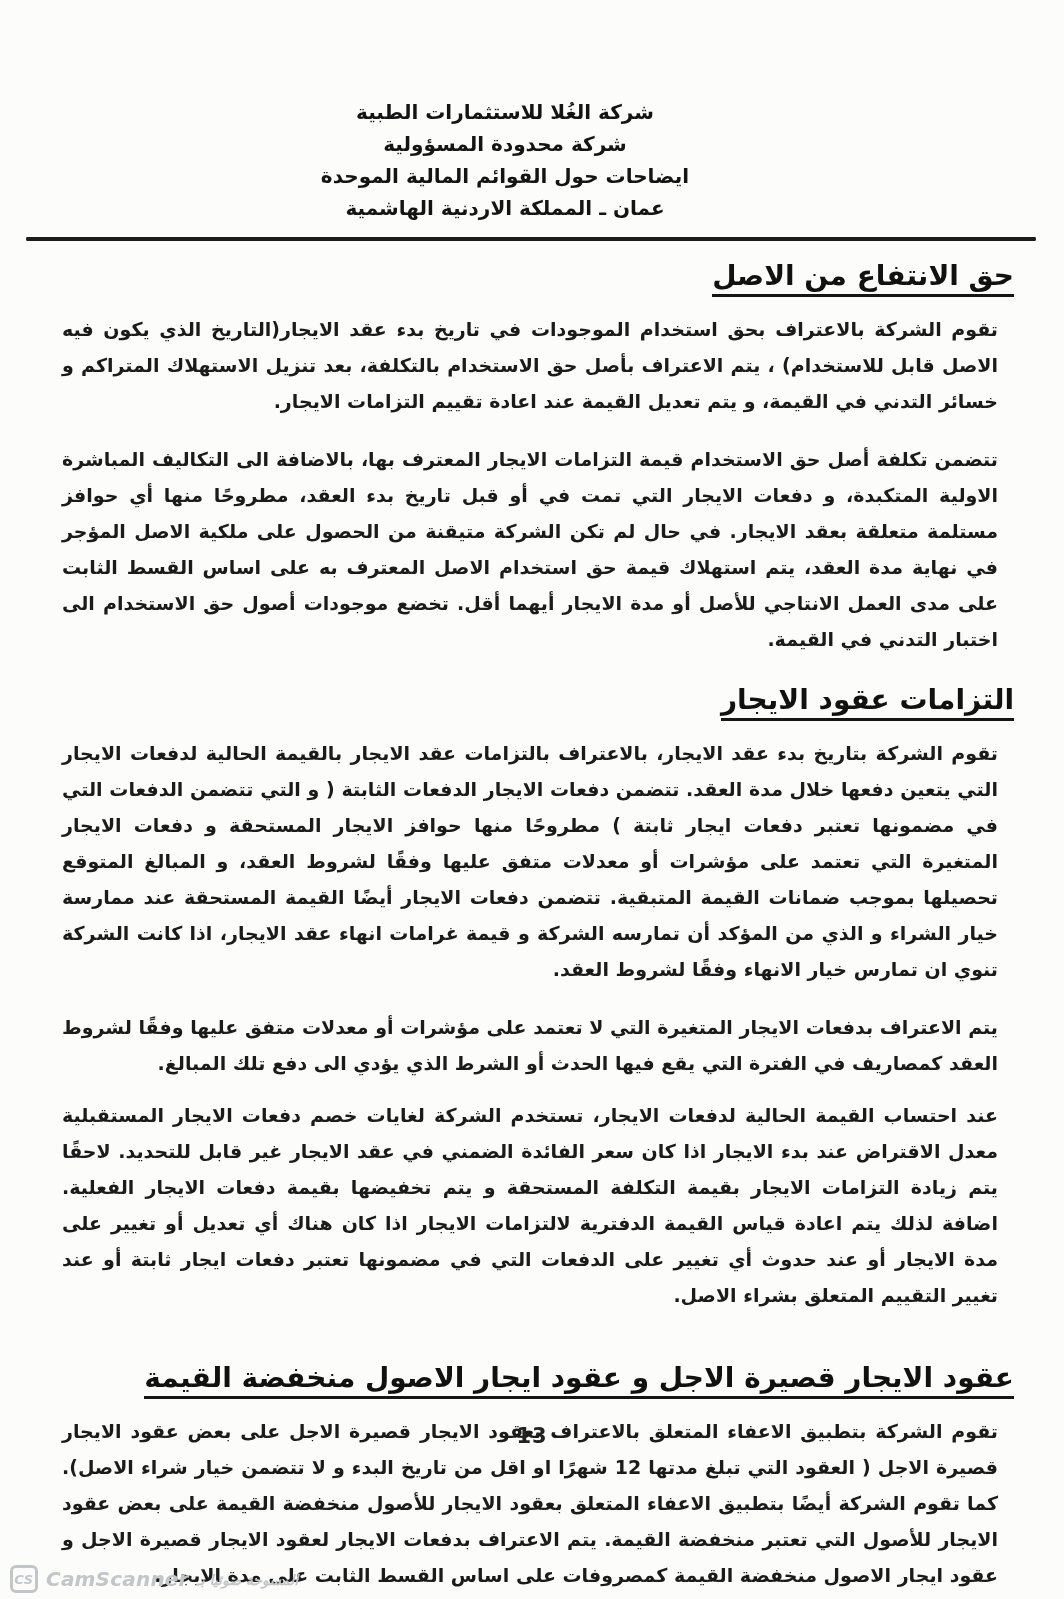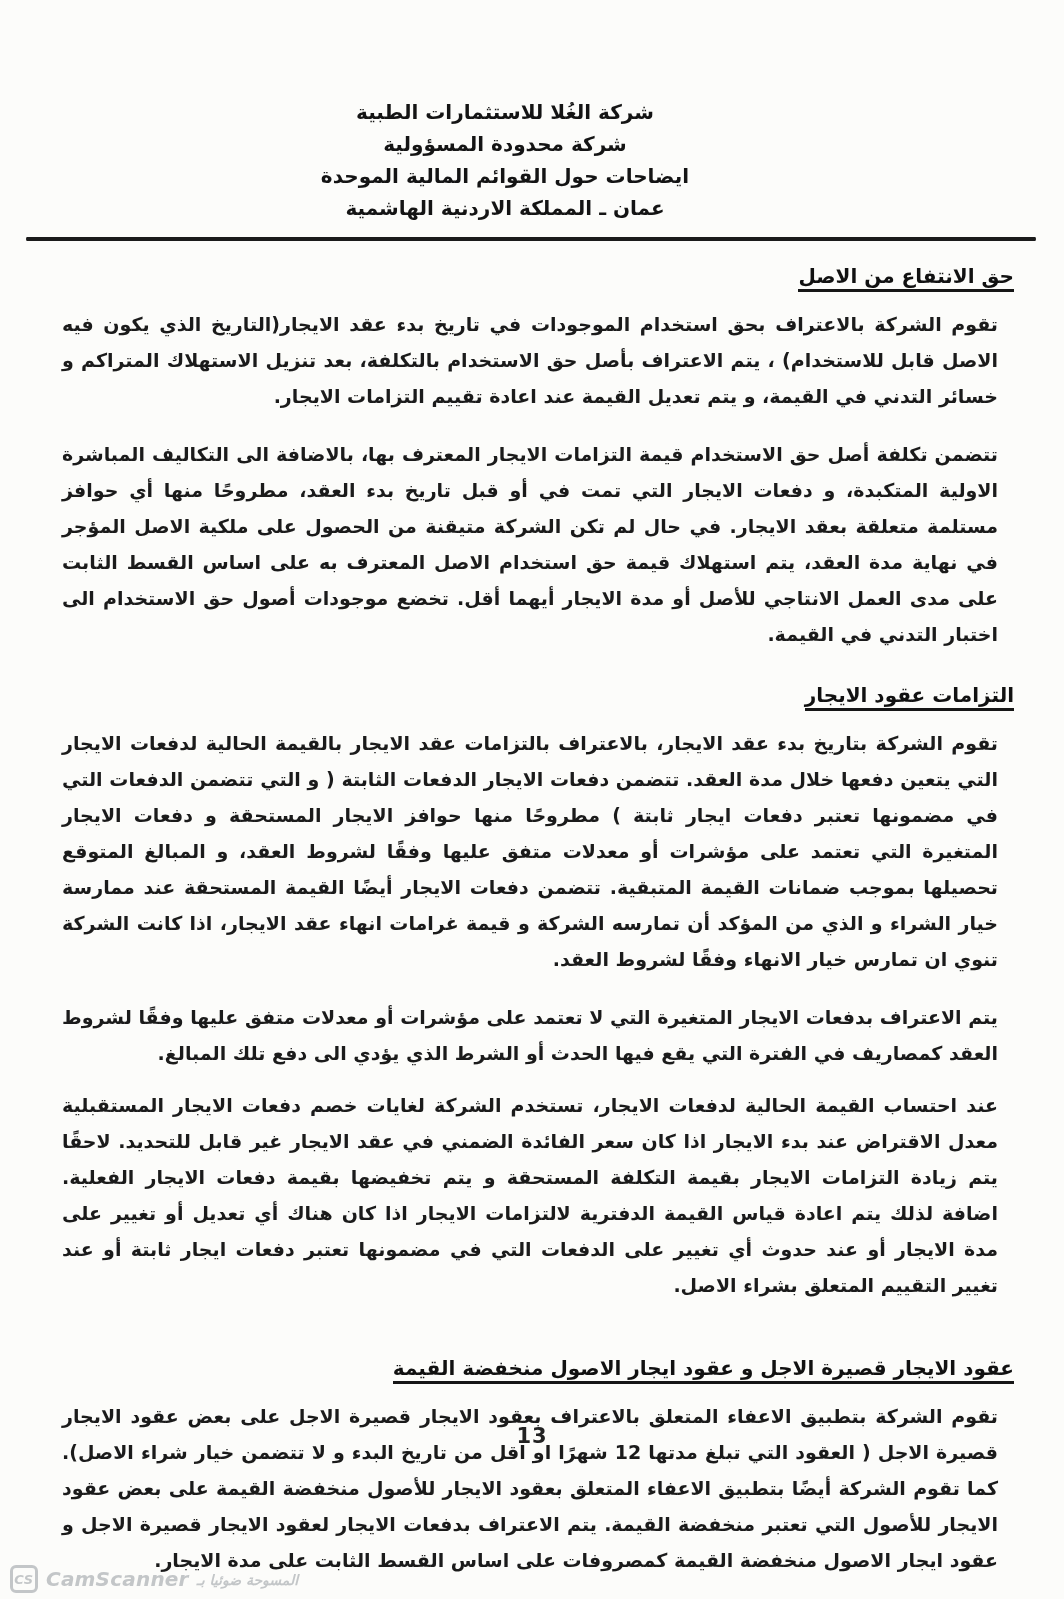--- a/index.html
+++ b/index.html
@@ -34,24 +34,25 @@
   }
   
   .content {
     direction:rtl;
     padding:0 50px 0 46px;
   }
   .section { margin:0; }
   .section-heading-row { margin:0; }
   .section-heading {
     display:inline-block;
-    font-size:20px;
+    font-size:28px;
     font-weight:bold;
     color:#111;
     border-bottom:3px solid #161616;
+    padding-bottom:5px;
     line-height:26px;
   }
   .content p {
     font-size:19px;
     font-weight:bold;
     line-height:36px;
     text-align:justify;
     color:#1b1b1b;
     margin:16px;
   }

